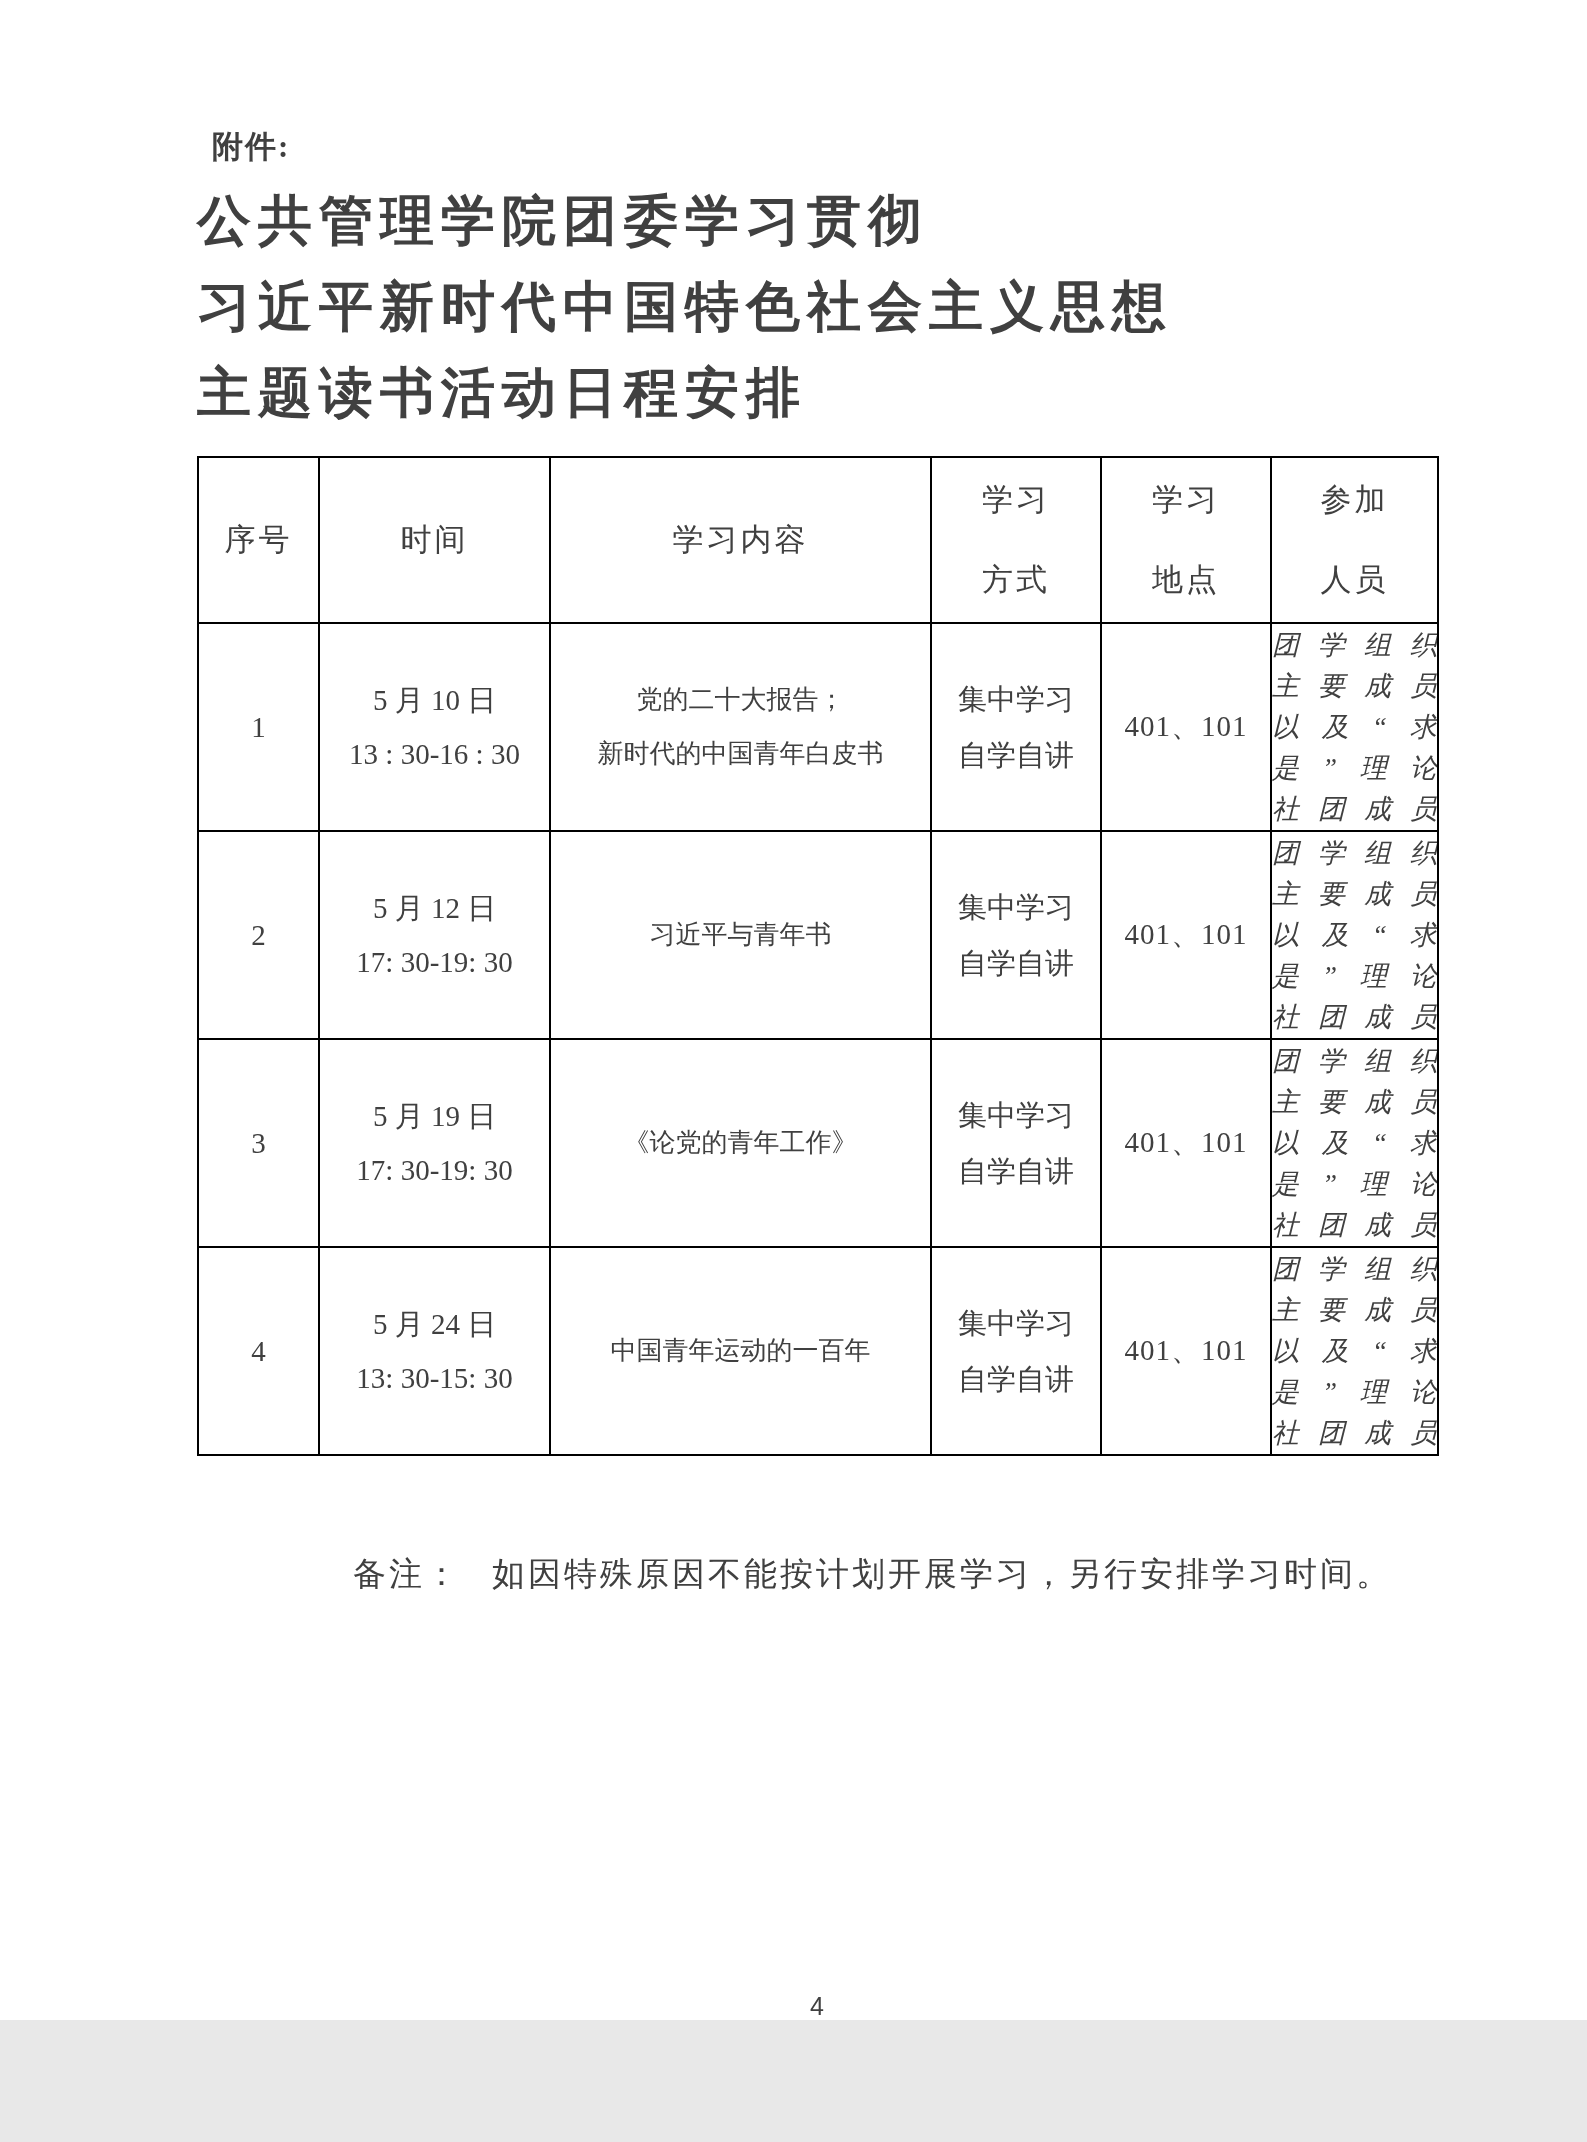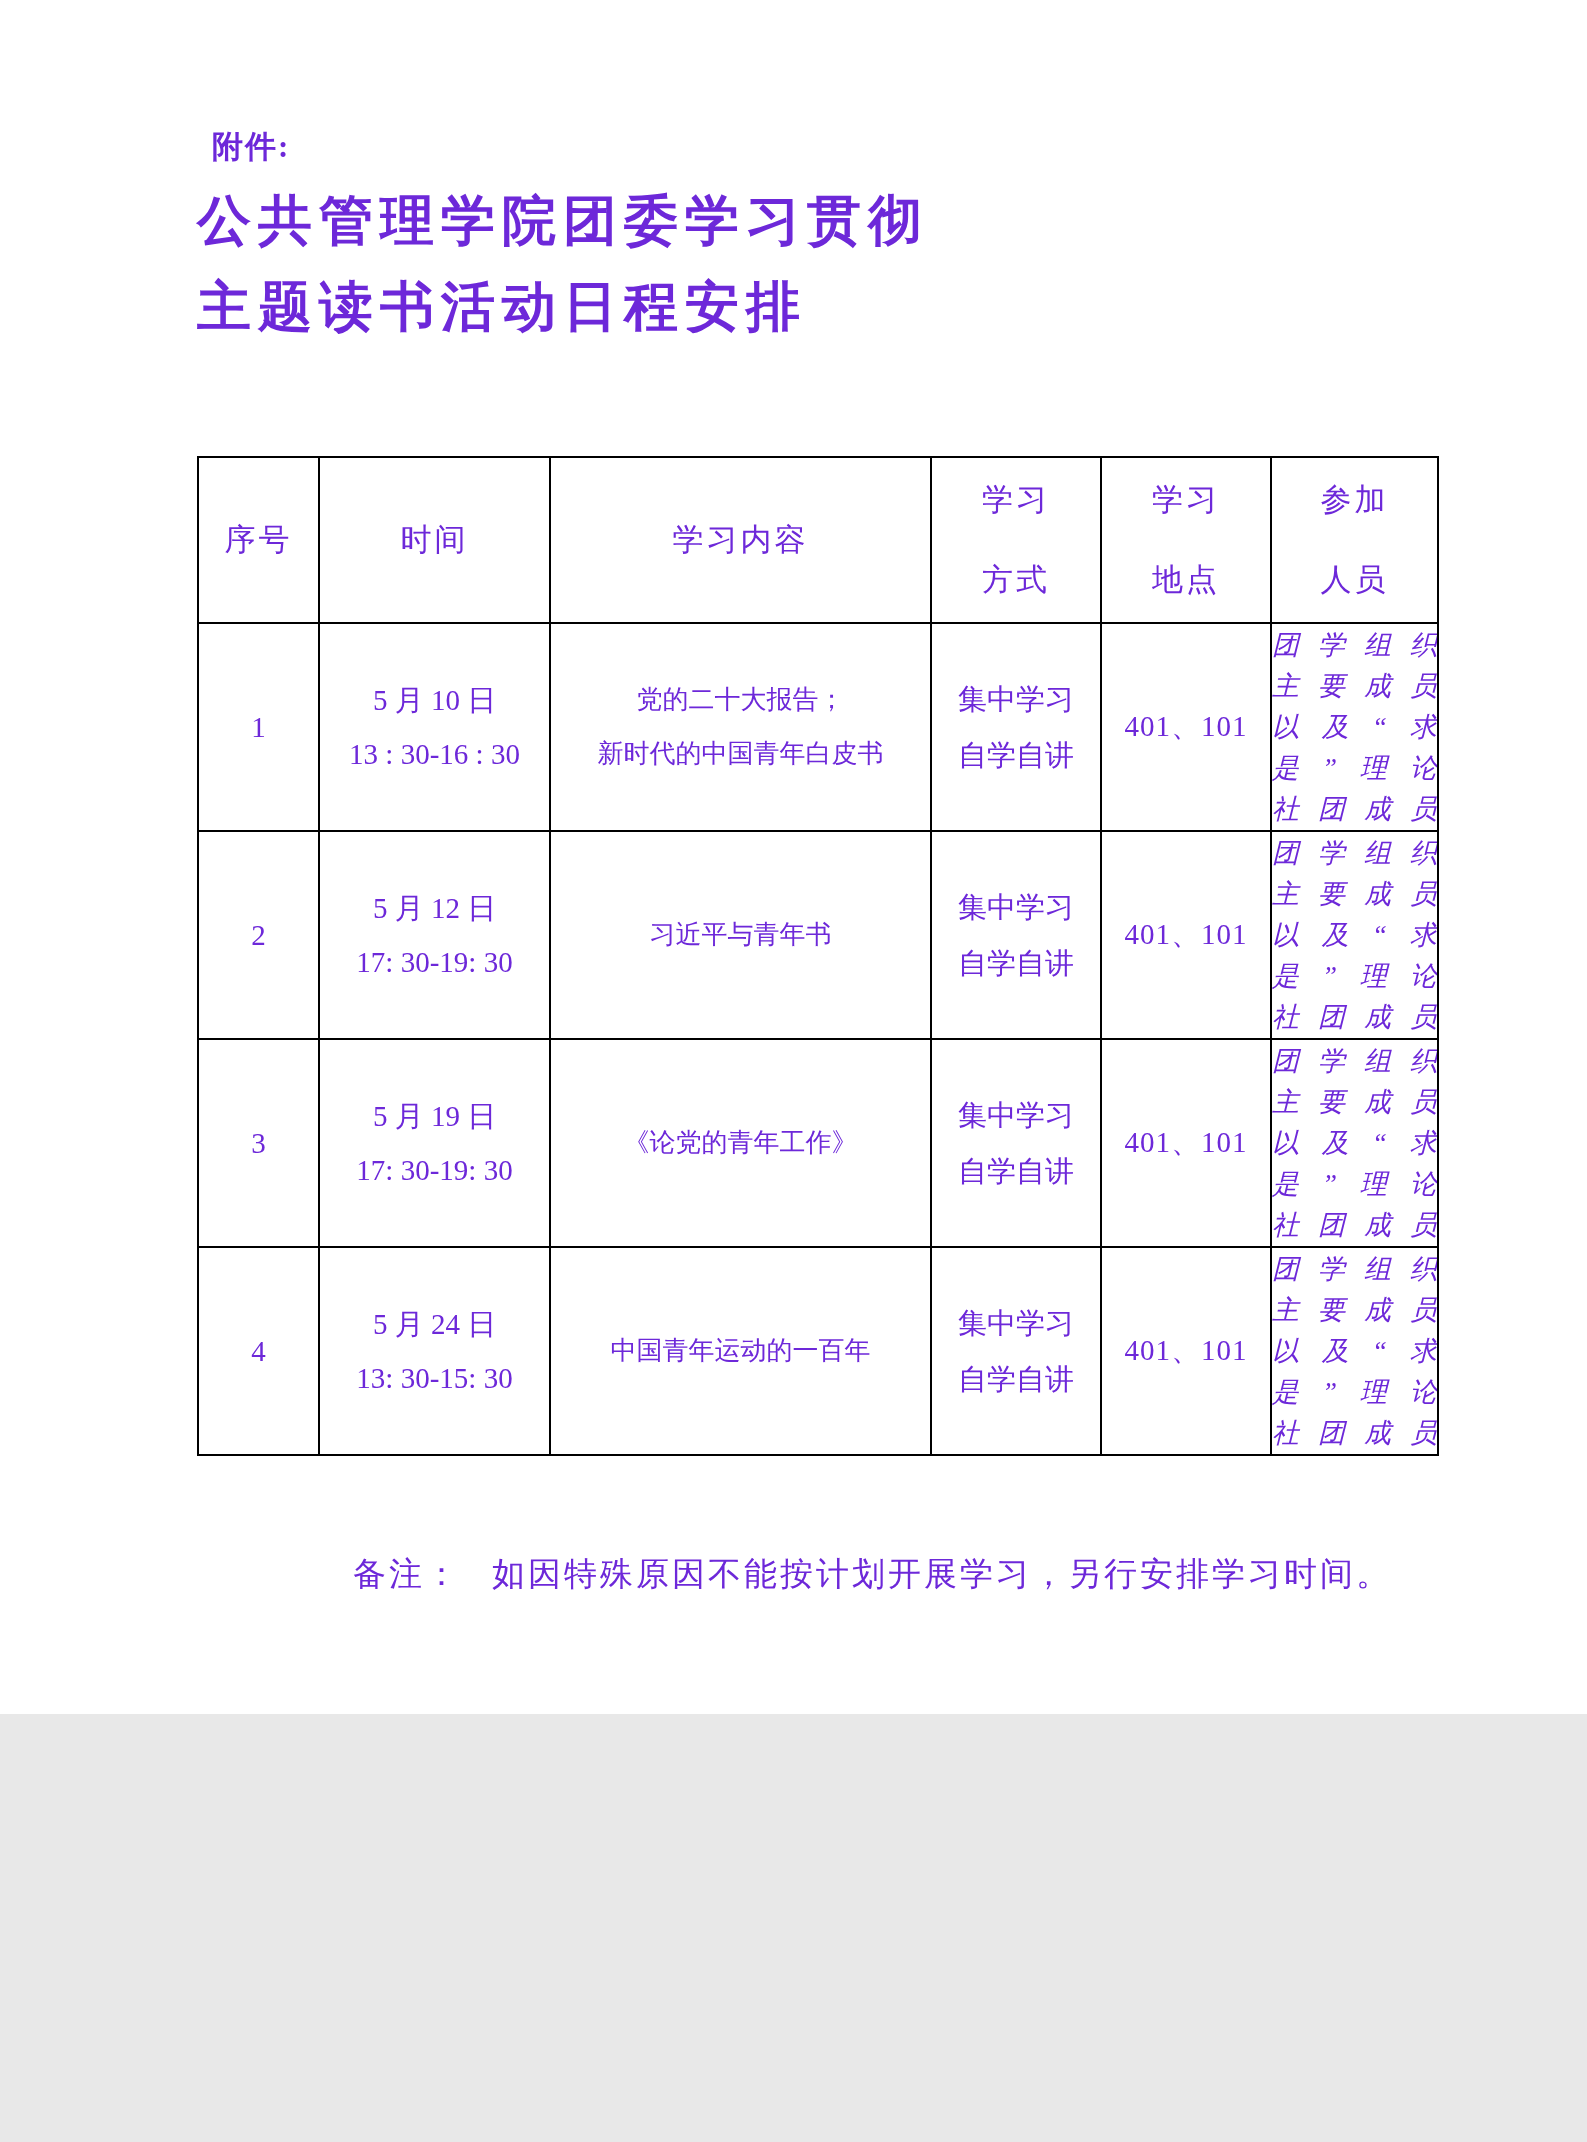--- a/index.html
+++ b/index.html
@@ -1,23 +1,23 @@
 <!DOCTYPE html>
 <html><head>
 <meta charset="utf-8">
 <style>
   html, body { margin: 0; padding: 0; background: #e8e8e8; }
   .page {
     position: relative;
     width: 1587px;
-    height: 1714px;
+    height: 2020px;
     background: #ffffff;
     margin: 0 auto;
     font-family: "Liberation Serif", "DejaVu Serif", serif;
-    color: #6d28d9;
+    color: #404040;
     overflow: hidden;
   }
   .attachment {
     position: absolute;
     left: 212px;
     top: 126px;
     font-size: 31px;
     font-weight: bold;
     letter-spacing: 2px;
   }
@@ -96,20 +96,21 @@
 </style>
 </head>
 <body>
 
 <div class="page">
 
   <div class="attachment">附件:</div>
 
   <div class="titles">
     <div>公共管理学院团委学习贯彻</div>
+    <div>习近平新时代中国特色社会主义思想</div>
     <div>主题读书活动日程安排</div>
   </div>
 
   <table class="sched">
     <colgroup>
       <col style="width:121px">
       <col style="width:231px">
       <col style="width:381px">
       <col style="width:170px">
       <col style="width:170px">

